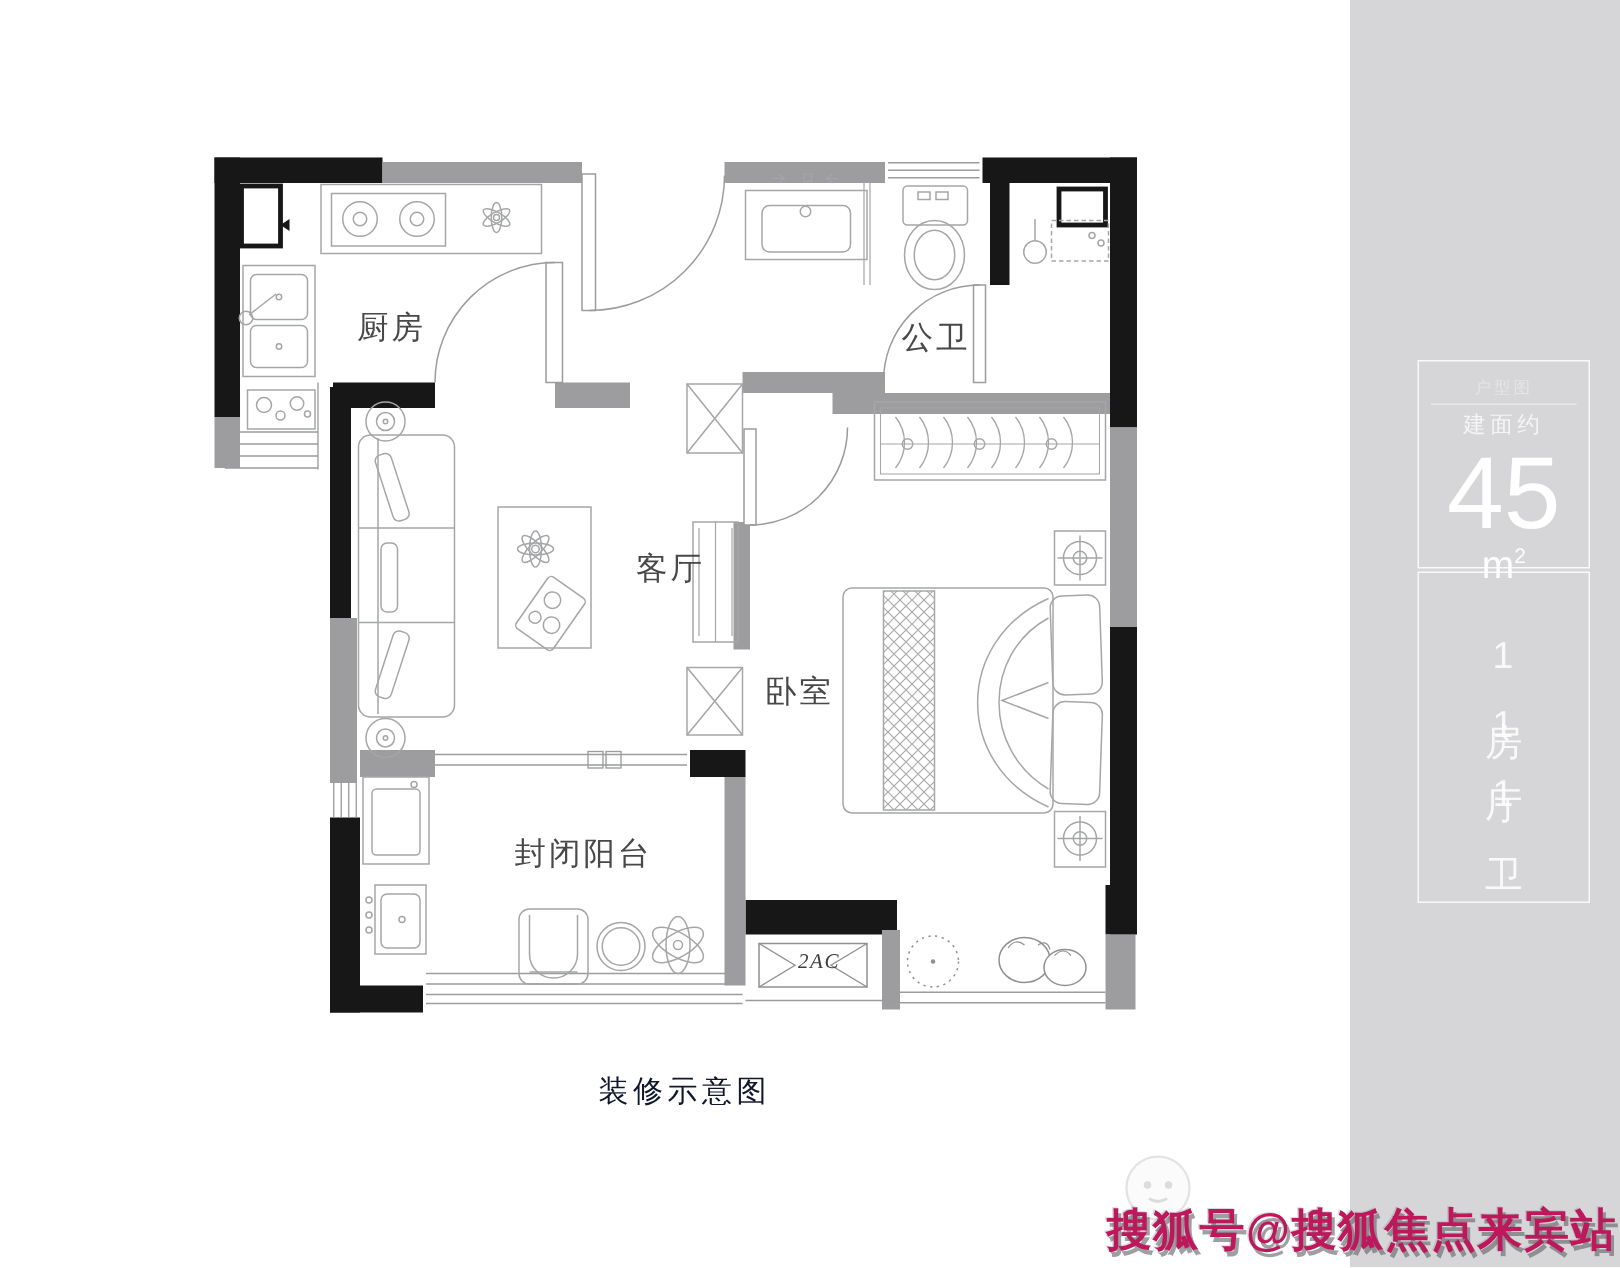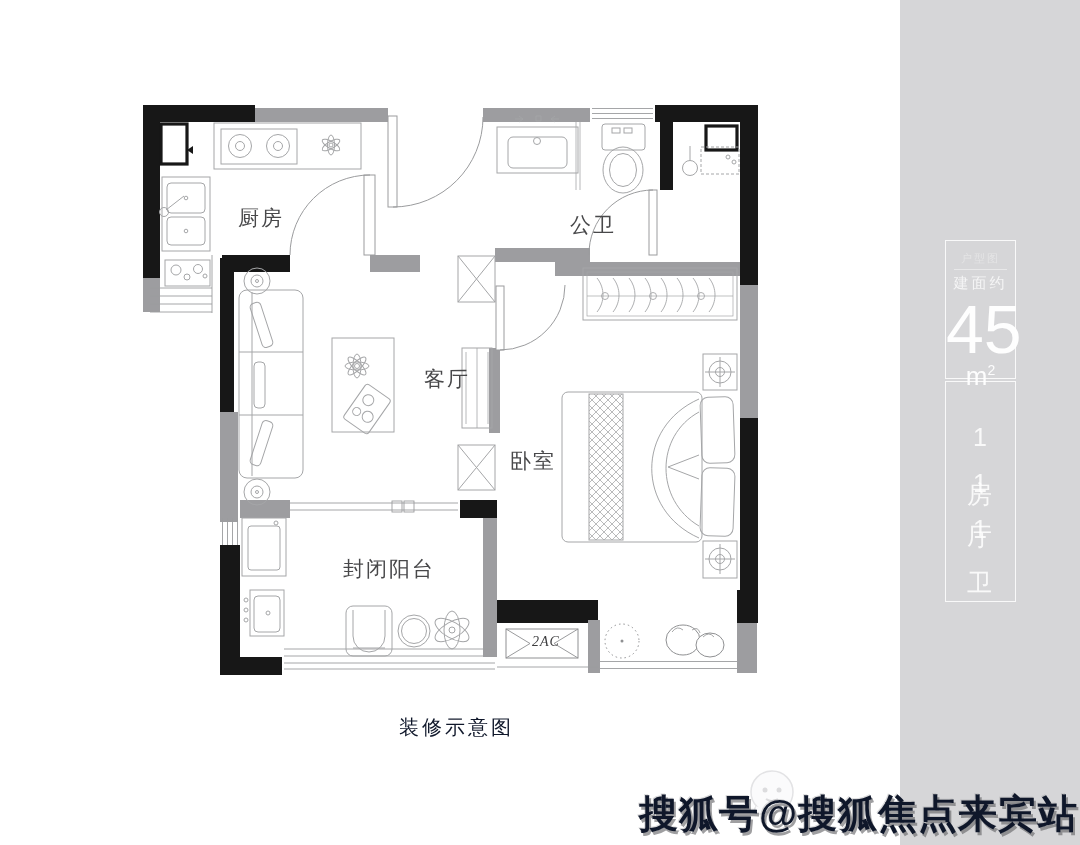--- a/index.html
+++ b/index.html
@@ -6,36 +6,36 @@
   .frame{position:relative;width:1080px;height:845px;background:#ffffff;overflow:hidden;
          font-family:"Liberation Sans","DejaVu Sans",sans-serif;}
   .plan-svg{position:absolute;left:0;top:0;}
   
   .room-label{position:absolute;color:#48484a;font-size:21px;font-weight:400;letter-spacing:2px;white-space:nowrap;}
   .ac-label{position:absolute;left:527px;top:634px;width:38px;text-align:center;color:#3c3c3e;
             font-size:14px;font-style:italic;font-family:"Liberation Serif","DejaVu Serif",serif;letter-spacing:1px;}
   .caption{position:absolute;left:399px;top:714px;color:#0f172a;font-size:20px;letter-spacing:3px;}
   
   .side-panel{position:absolute;right:0;top:0;width:180px;height:845px;background:#d6d6d8;}
-  .card{position:absolute;left:45px;width:71px;border:1px solid rgba(255,255,255,0.85);
+  .card{position:absolute;left:45px;width:115px;border:1px solid rgba(255,255,255,0.85);
         color:#fff;text-align:center;box-sizing:border-box;}
   .card-area{top:240px;height:139px;}
   .card-tag{margin:10px 8px 0;padding-bottom:3px;font-size:11px;letter-spacing:2px;
             color:rgba(255,255,255,0.35);border-bottom:1px solid rgba(255,255,255,0.45);}
   .card-prefix{margin-top:4px;font-size:15px;letter-spacing:3px;color:rgba(255,255,255,0.75);}
   .area-value{margin-top:2px;font-size:68px;line-height:1.0;font-weight:400;color:rgba(255,255,255,0.97);}
   .area-unit{font-size:26px;line-height:1.0;color:rgba(255,255,255,0.95);}
   .area-unit sup{font-size:14px;}
   .card-layout{top:381px;height:221px;display:flex;align-items:center;justify-content:center;}
   .vertical-text{writing-mode:vertical-rl;text-orientation:upright;font-size:25px;
                  letter-spacing:9px;color:rgba(255,255,255,0.85);}
   
   .wm-line1{position:absolute;right:4px;bottom:40px;font-size:31px;letter-spacing:2px;color:#efeff1;
             text-shadow:0 2px 3px rgba(0,0,0,0.22),0 0 1px rgba(255,255,255,0.6);white-space:nowrap;}
-  .wm-line2{position:absolute;right:2px;bottom:4px;font-size:39px;font-weight:bold;letter-spacing:1px;color:#0f172a;
+  .wm-line2{position:absolute;right:2px;bottom:4px;font-size:30px;font-weight:bold;letter-spacing:1px;color:#be185d;
             text-shadow:2px 3px 0 rgba(95,95,98,0.6),-1px -1px 0 rgba(150,150,152,0.35);white-space:nowrap;}
   .wm-logo{position:absolute;left:744px;top:766px;width:56px;height:56px;}
 </style>
 </head>
 <body>
 
 <div class="frame">
 
   <svg class="plan-svg" width="1080" height="845" viewBox="0 0 1080 845">
     <defs>
@@ -251,21 +251,21 @@
       <circle cx="622" cy="641" r="1.5" fill="#8f9092" stroke="none"></circle>
       <g fill="#ffffff">
         <ellipse cx="683" cy="640" rx="17" ry="15"></ellipse>
         <ellipse cx="710" cy="645" rx="14" ry="12"></ellipse>
         <path d="M672,632 q5,-7 11,-2 M692,630 q6,-4 8,3 M703,637 q6,-6 11,0" fill="none" stroke-width="0.8"></path>
       </g>
     </g>
   </svg>
 
   <div class="room-label" style="left:238px;top:204px">厨房</div>
-  <div class="room-label" style="left:570px;top:211px">公卫</div>
+  <div class="room-label" style="left:601px;top:211px">公卫</div>
   <div class="room-label" style="left:424px;top:365px">客厅</div>
   <div class="room-label" style="left:510px;top:447px">卧室</div>
   <div class="room-label" style="left:343px;top:555px">封闭阳台</div>
   <div class="ac-label">2AC</div>
   <div class="caption">装修示意图</div>
 
   <div class="side-panel">
     <div class="card card-area">
       <div class="card-tag">户型图</div>
       <div class="card-prefix">建面约</div>

